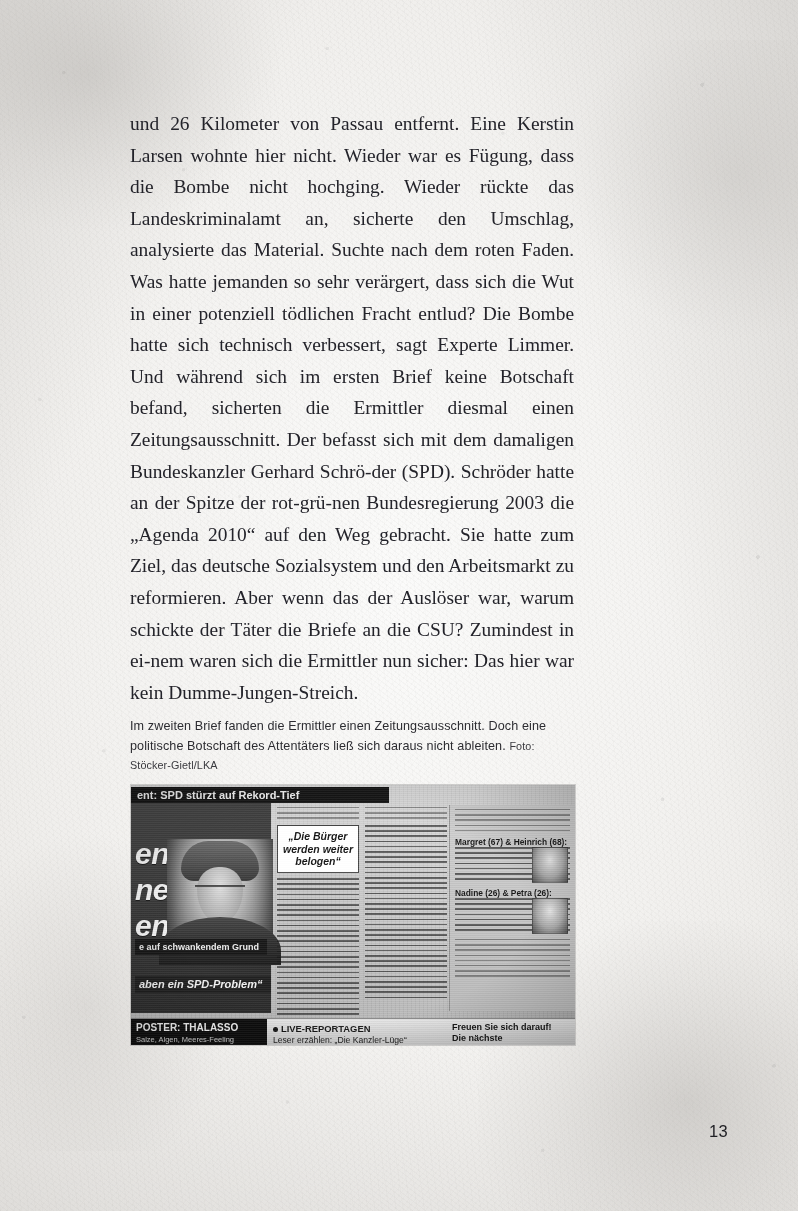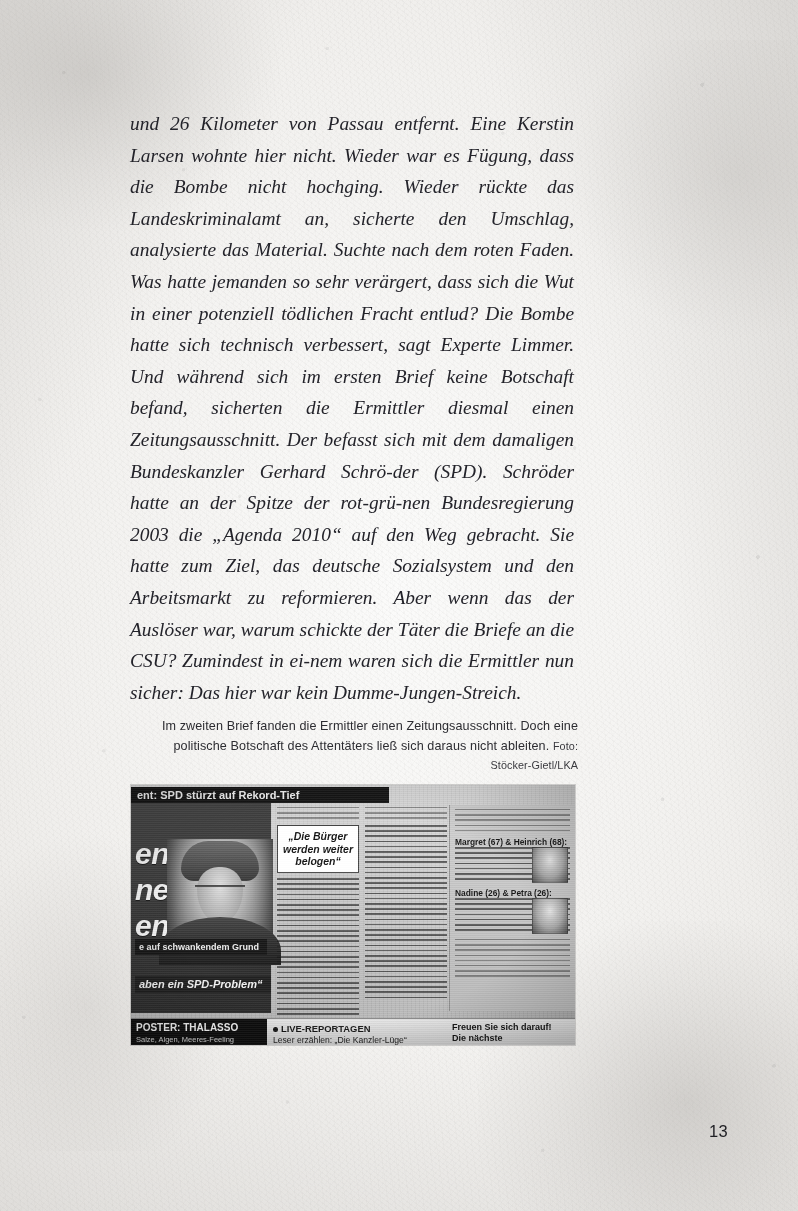--- a/index.html
+++ b/index.html
@@ -75,21 +75,20 @@
     left: -30px; bottom: 60px; width: 260px; height: 320px;
     background: radial-gradient(ellipse at 45% 55%, rgba(176,173,169,0.28) 0%, rgba(255,255,255,0) 70%);
     pointer-events: none;
   }
 
   .content {
     position: absolute;
     left: 130px;
     top: 108px;
     width: 444px;
-    font-style: italic;
   }
 
   .body-text {
     font-family: "Liberation Serif", serif;
     font-size: 19.4px;
     line-height: 31.6px;
     color: #23232a;
     text-align: justify;
     text-justify: inter-word;
     margin: 0;
@@ -99,21 +98,20 @@
   .caption {
     position: absolute;
     left: 130px;
     top: 717px;
     width: 448px;
     font-family: "Liberation Sans", sans-serif;
     font-size: 12.6px;
     line-height: 19.5px;
     color: #2c2c31;
     letter-spacing: .1px;
-    text-align: right;
   }
   .caption .credit {
     font-size: 10.8px;
     color: #3a3a3f;
   }
 
   
   .photo {
     position: absolute;
     left: 131px;

